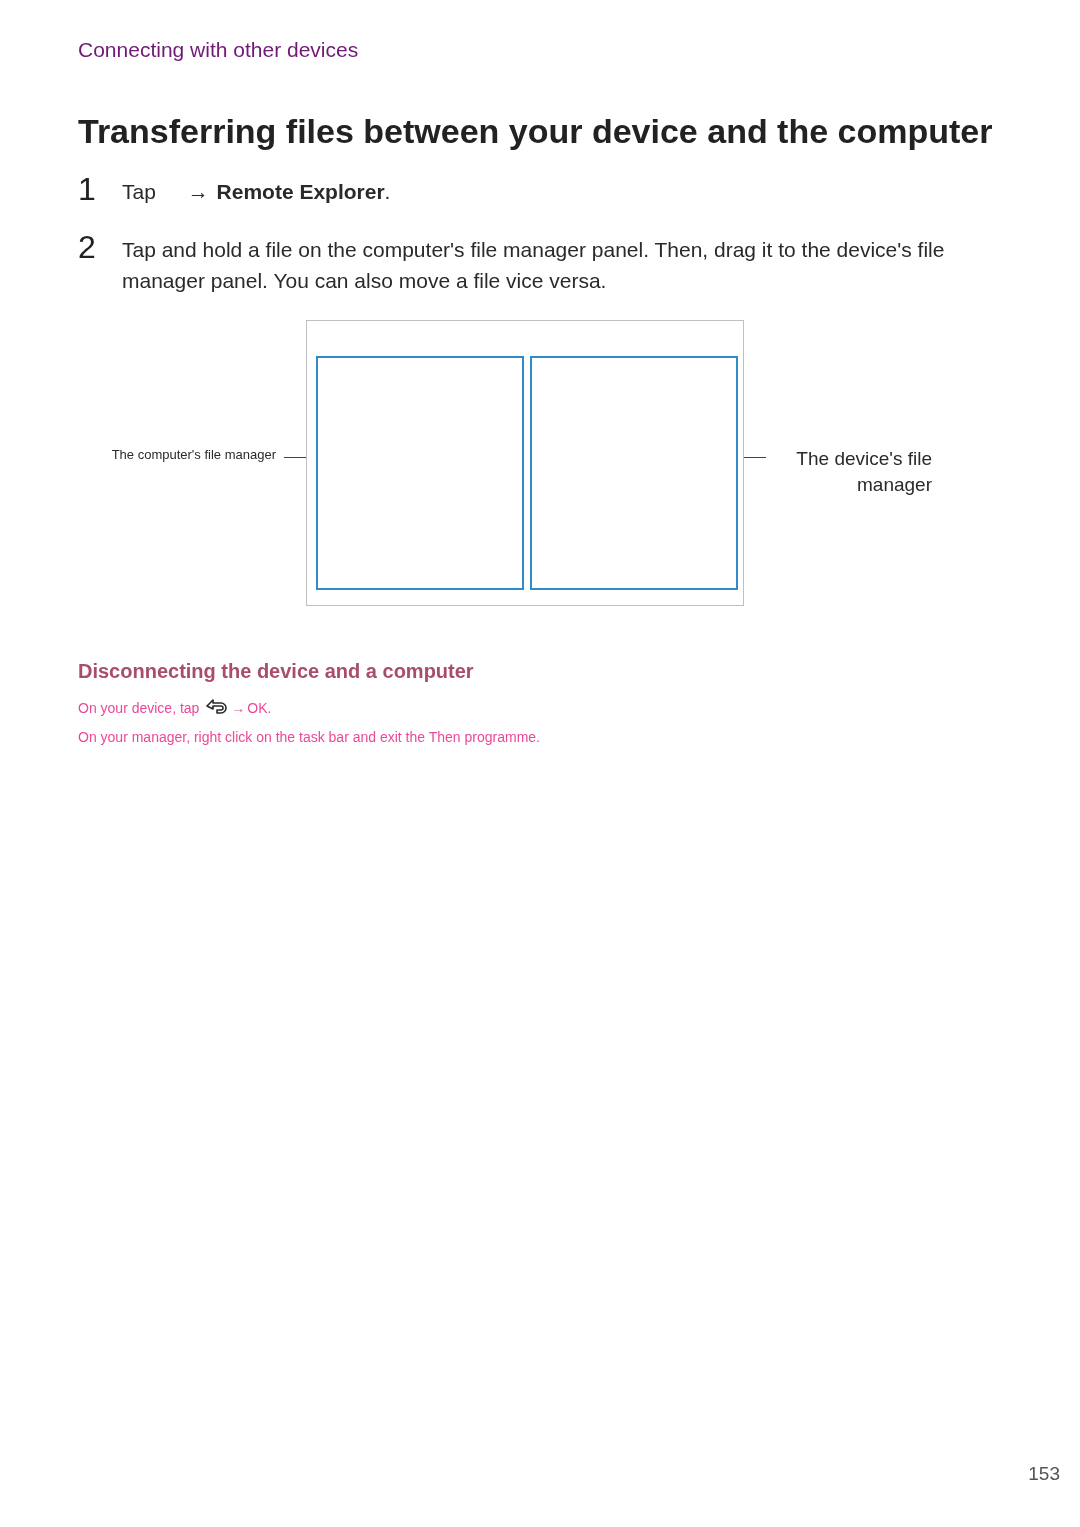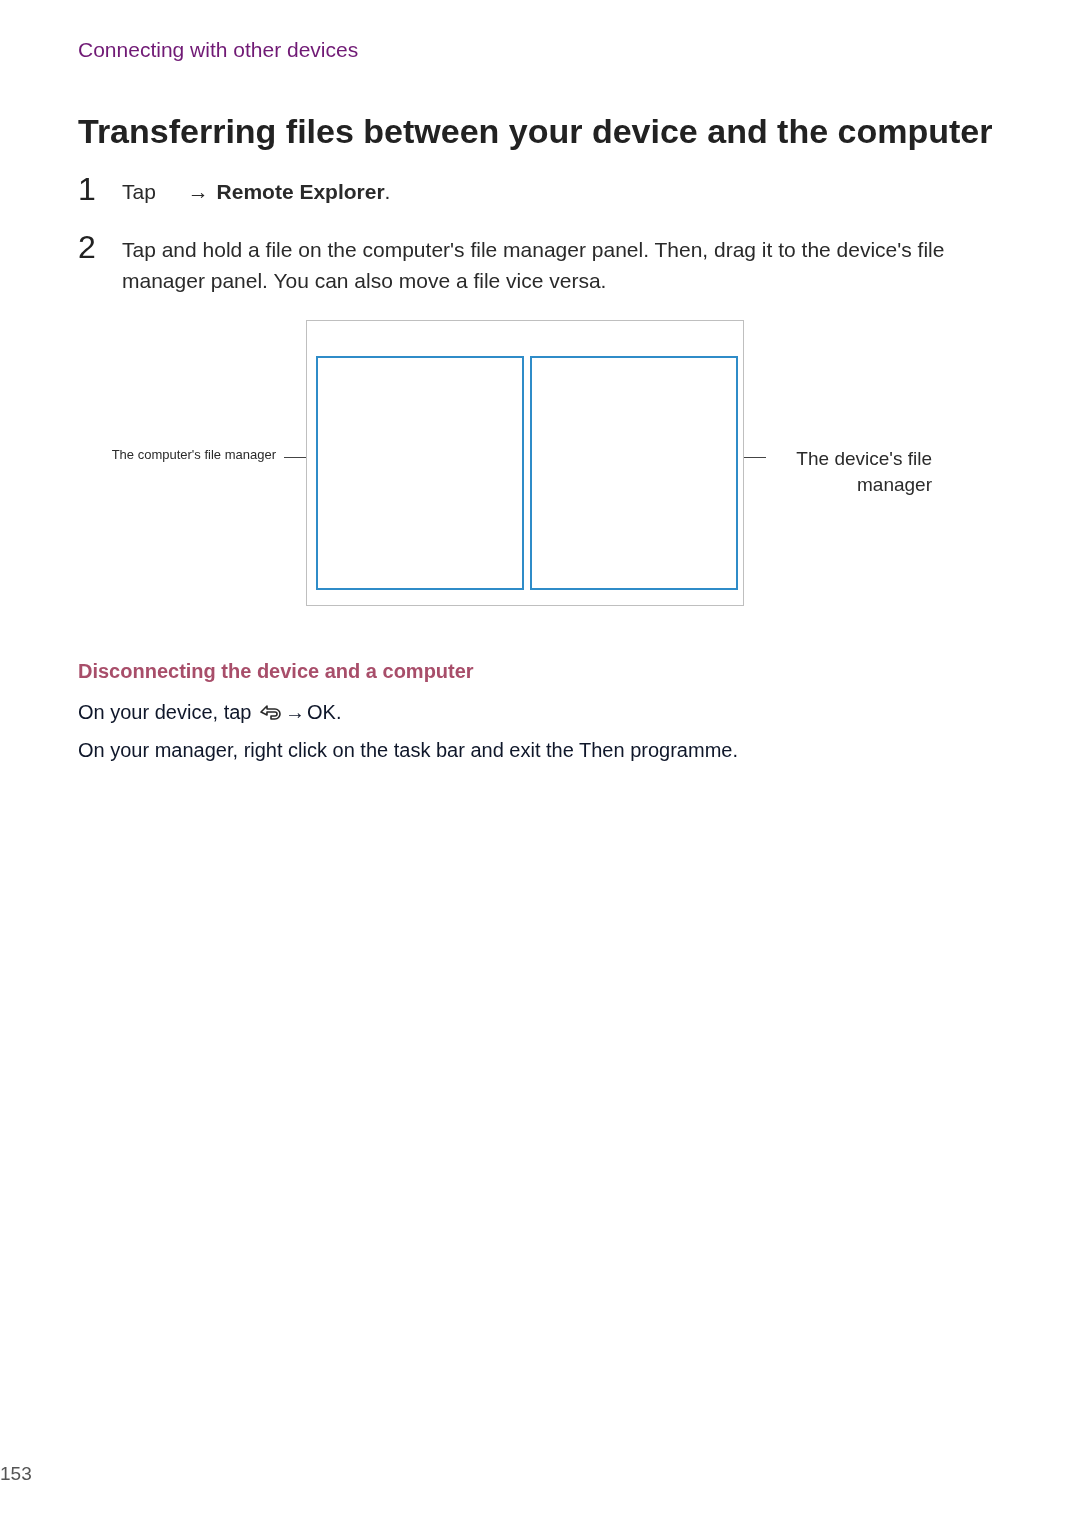--- a/index.html
+++ b/index.html
@@ -21,23 +21,23 @@
   .label-right { position: absolute; right: 70px; top: 126px; width: 170px; text-align: right; font-size: 19px; line-height: 1.35; color: #2a2a2a; }
   .tick-left { position: absolute; left: 206px; top: 137px; width: 22px; height: 0; border-top: 1px solid #444; }
   .tick-right { position: absolute; left: 666px; top: 137px; width: 22px; height: 0; border-top: 1px solid #444; }
 
   .outer-box { position: absolute; left: 228px; top: 0; width: 438px; height: 286px; border: 1px solid #bfbfbf; background: #fff; }
   .inner-box { position: absolute; border: 2px solid #2f8cc8; background: #fff; }
   .inner-left { left: 238px; top: 36px; width: 208px; height: 234px; }
   .inner-right { left: 452px; top: 36px; width: 208px; height: 234px; }
 
   .h2 { font-size: 20px; font-weight: 700; color: #a84e6a; margin: 30px 0 14px 0; }
-  .para { font-size: 20px; line-height: 1.5; color: #0f172a; margin-bottom: 6px; }
+  .para { font-size: 14px; line-height: 1.5; color: #ec4899; margin-bottom: 6px; }
   .back-icon { display: inline-block; vertical-align: -2px; }
-  .page-num { position: absolute; bottom: 42px; left: 0; width: 1060px; text-align: left; font-size: 19px; color: #555; }
+  .page-num { position: absolute; bottom: 42px; left: 0; width: 1060px; text-align: right; font-size: 19px; color: #555; }
 </style>
 </head>
 <body>
 
 <div class="page">
 
   <div class="chapter">Connecting with other devices</div>
 
   <div class="subhead">Transferring files between your device and the computer</div>
 

